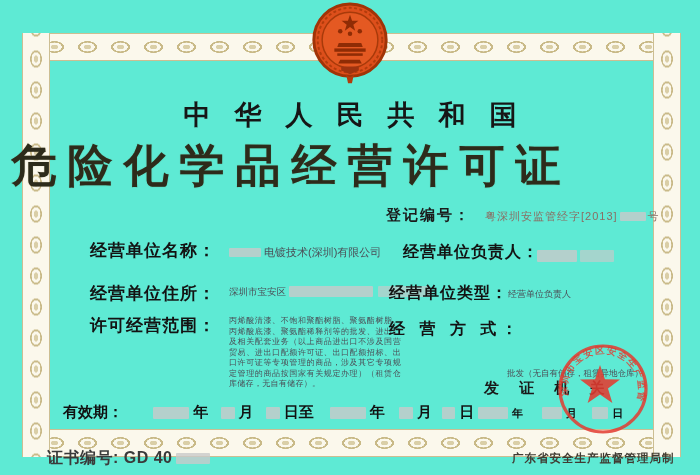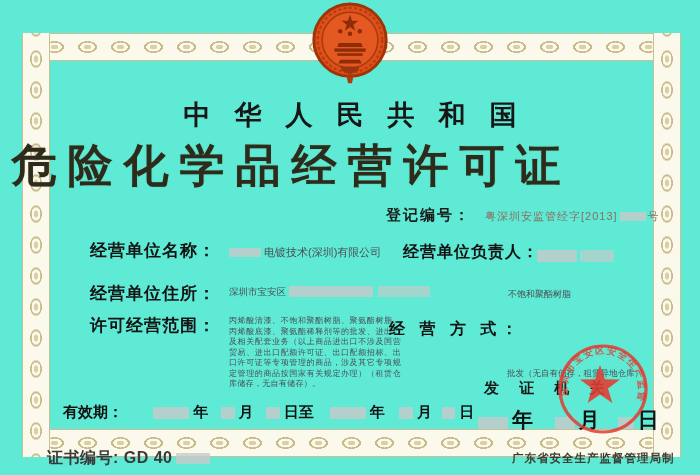--- a/index.html
+++ b/index.html
@@ -56,21 +56,21 @@
   .scope-value{
     position:absolute;left:229px;top:316px;width:172px;height:64px;
     font-size:8px;line-height:10.5px;color:#4b4e56;white-space:normal;
     text-align:justify;letter-spacing:.3px;
   }
 
   .issuer-label{
     position:absolute;left:484px;top:379px;
     font-size:15px;font-weight:bold;color:#1a1a1a;letter-spacing:8px;white-space:nowrap;
   }
-  .date-row{position:absolute;left:478px;top:406px;font-size:21px;font-weight:bold;color:#111;white-space:nowrap;}
+  .date-row{position:absolute;left:478px;top:406px;font-size:11px;font-weight:bold;color:#111;white-space:nowrap;}
   .validity-row{position:absolute;left:63px;top:403px;font-size:15px;font-weight:bold;color:#111;white-space:nowrap;}
   .validity-row .gap{display:inline-block;width:10px;}
 
   .redact{display:inline-block;background:#c9c9c9;opacity:.8;border-radius:1px;vertical-align:-1px;}
   .redact.tall{vertical-align:-2px;}
 
   .cert-no{position:absolute;left:47px;top:448px;font-size:16px;color:#3a3a3a;font-weight:bold;letter-spacing:.5px;}
   .maker{position:absolute;left:512px;top:451px;font-size:11.5px;color:#403b32;font-weight:bold;letter-spacing:1px;}
 
   .emblem{position:absolute;left:310px;top:1px;width:80px;height:88px;z-index:5;}
@@ -116,21 +116,22 @@
 
   <div class="field-label lbl-l" style="left:90px;top:282px;">经营单位住所：</div>
   <div class="field-value" style="left:229px;top:286px;font-size:9.5px;"><span>深圳市宝安区</span><span class="redact tall" style="width:84px;height:11px;margin-left:3px;"></span><span class="redact tall" style="width:52px;height:11px;margin-left:5px;opacity:.65;"></span></div>
 
   <div class="field-label lbl-l" style="left:90px;top:314px;">许可经营范围：</div>
   <div class="scope-value">丙烯酸清漆、不饱和聚酯树脂、聚氨酯树脂、丙烯酸底漆、聚氨酯稀释剂等的批发、进出口及相关配套业务（以上商品进出口不涉及国营贸易、进出口配额许可证、出口配额招标、出口许可证等专项管理的商品，涉及其它专项规定管理的商品按国家有关规定办理）（租赁仓库储存，无自有储存）。</div>
 
   <div class="field-label lbl-r" style="left:389px;top:242px;margin-left:14px;">经营单位负责人：</div>
   <div class="field-value" style="left:537px;top:246px;"><span class="redact tall" style="width:40px;height:12px;"></span><span class="redact tall" style="width:34px;height:12px;margin-left:3px;opacity:.65;"></span></div>
 
-  <div class="field-value" style="left:508px;top:288px;font-size:9px;">不饱和聚酯树脂</div>
+  <div class="field-label lbl-r" style="left:389px;top:283px;">经营单位类型：</div>
+  <div class="field-value" style="left:508px;top:288px;font-size:9px;">经营单位负责人</div>
 
   <div class="field-label lbl-r" style="left:389px;top:319px;letter-spacing:5px;">经 营 方 式：</div>
   <div class="field-value" style="left:507px;top:324px;font-size:8.5px;margin-top:44px;">批发（无自有储存，租赁异地仓库）</div>
 
   <div class="issuer-label">发 证 机 关</div>
 
   <svg class="stamp" viewBox="0 0 100 100">
     <circle cx="49" cy="47" r="43" fill="none" stroke="#e23b30" stroke-width="3.2" opacity=".85"></circle>
     <polygon points="46,23 50.94,37.20 65.97,37.51 53.99,46.60 58.34,60.99 46,52.4 33.66,60.99 38.01,46.60 26.03,37.51 41.06,37.20" fill="#e23b30" opacity=".88"></polygon>
     <defs>

